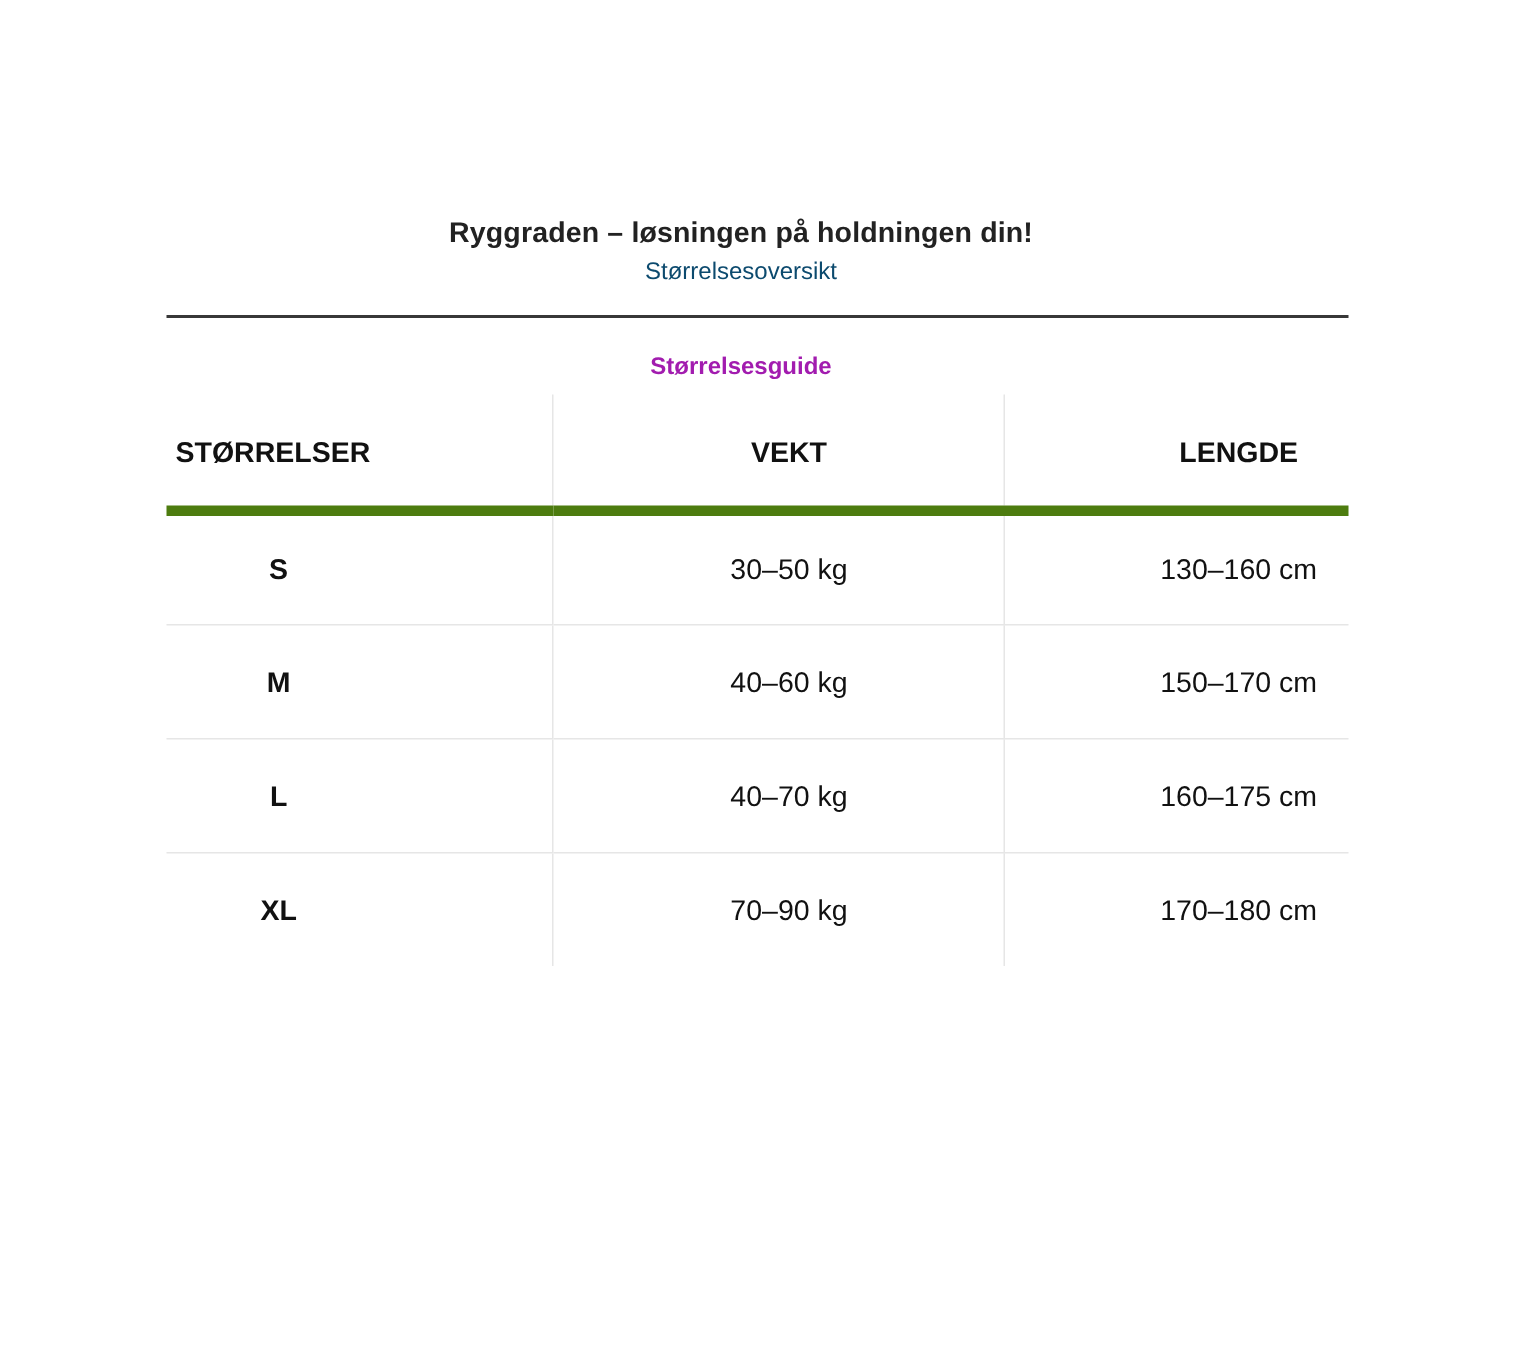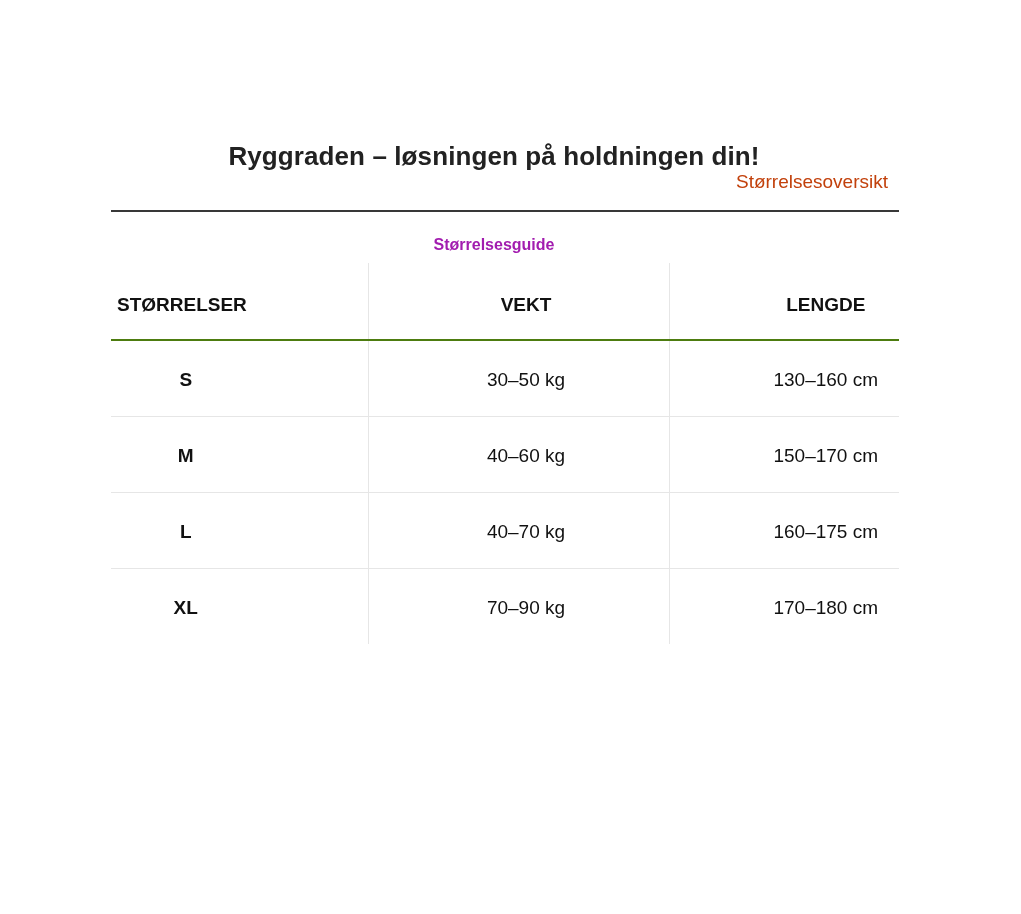--- a/index.html
+++ b/index.html
@@ -19,33 +19,33 @@
     width: 788px;
     margin-left: 111px;
   }
   .nudge {
     position: relative;
     left: -11px;
   }
   .page-title {
     margin: 0;
     padding-top: 143px;
-    font-size: 26px;
+    font-size: 19px;
     line-height: 26px;
     font-weight: bold;
     text-align: center;
     color: #222222;
     letter-spacing: 0.1px;
   }
   .page-subtitle {
     margin: 0;
-    font-size: 19px;
+    font-size: 16px;
     line-height: 26px;
-    text-align: right;
-    color: #c2410c;
+    text-align: center;
+    color: #0c4a6e;
   }
   .header-divider {
     height: 2px;
     background: #383838;
     margin: 15px 0 0 0;
     border: none;
   }
   .section-title {
     margin: 20px 0 0 0;
     font-size: 16px;
@@ -91,21 +91,21 @@
     text-align: center;
     padding-left: 84px;
     margin-left: 28px;
   }
   
   .size-guide .col-weight {
     border-left: 1px solid #e6e6e6;
     border-right: 1px solid #e6e6e6;
     padding-left: 16px;
   }
-  .size-guide thead th { border-bottom: 2px solid #4d7c0f; }
+  .size-guide thead th { border-bottom: 7px solid #4d7c0f; }
   .size-guide tbody tr:not(:last-child) td { border-bottom: 1px solid #e6e6e6; }
 </style>
 </head>
 <body>
 
 <div class="content">
 
   <header>
     <h1 class="page-title nudge">Ryggraden – løsningen på holdningen din!</h1>
     <p class="page-subtitle nudge">Størrelsesoversikt</p>

